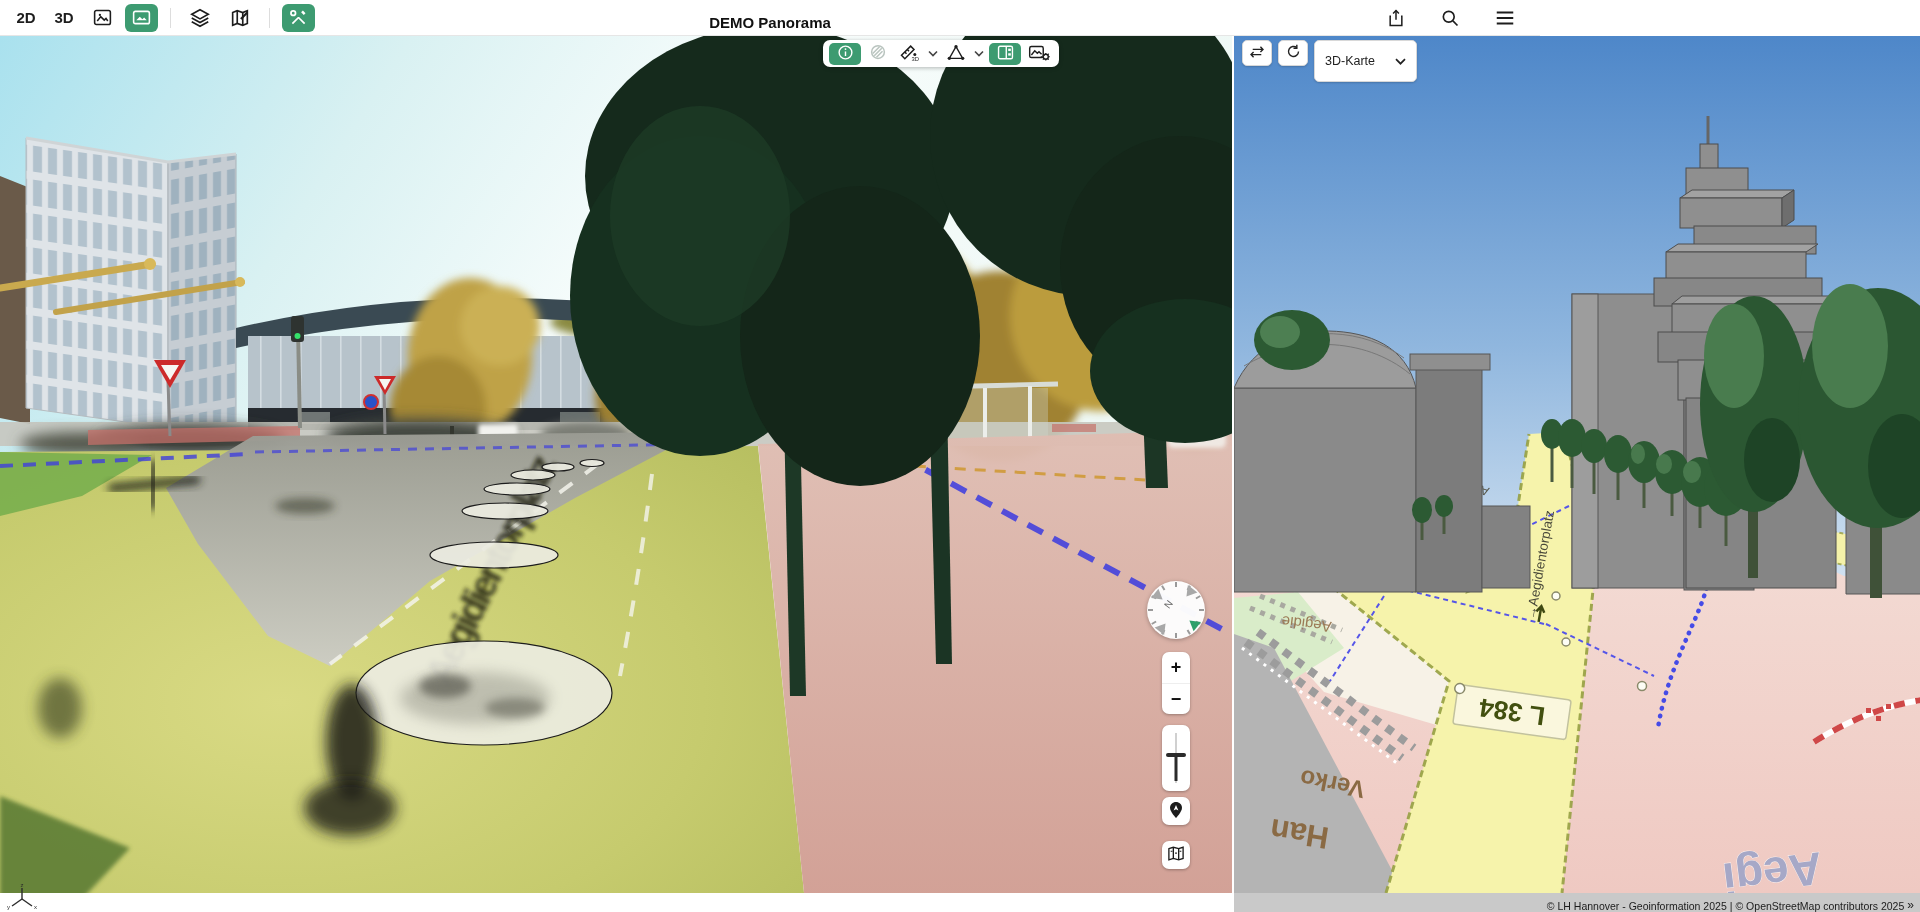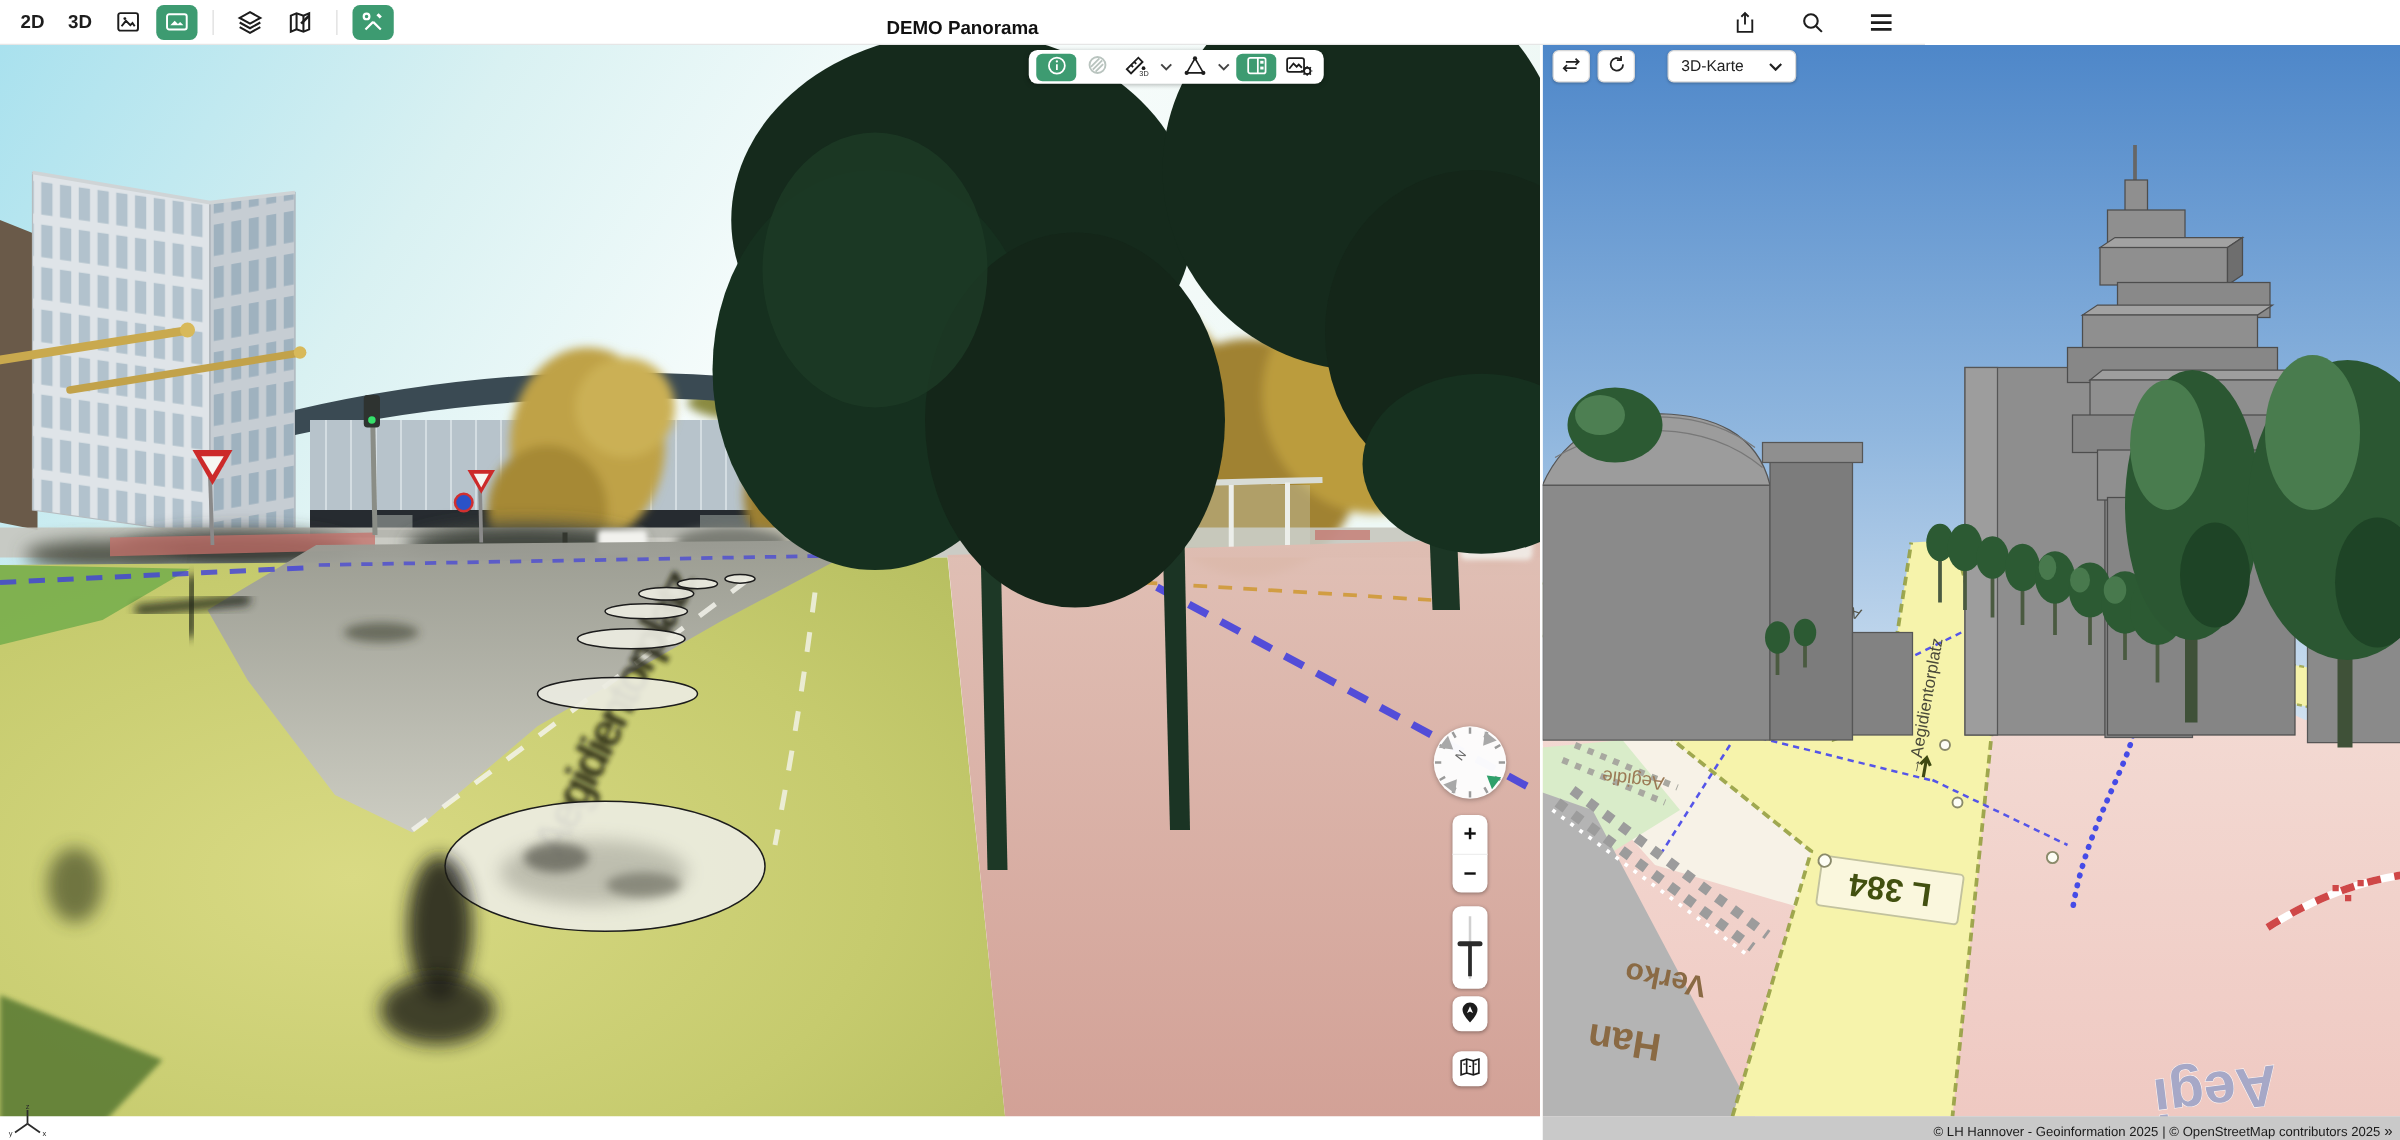--- a/index.html
+++ b/index.html
@@ -30,23 +30,23 @@
     gap:4px; padding:0 6px; z-index:20; }
   .fbtn { height:22px; min-width:26px; border:none; background:transparent; border-radius:5px;
     display:flex; align-items:center; justify-content:center; cursor:pointer; padding:0 3px; }
   .fbtn.green { background:#3d9b71; width:32px; }
   .chev { display:flex; align-items:center; cursor:pointer; padding:0 1px; }
   
   .map-controls { position:absolute; left:8px; top:4px; display:flex; gap:6px; z-index:20; }
   .mbtn { width:30px; height:26px; background:#fff; border:1px solid #d8d8d8; border-radius:5px;
     display:flex; align-items:center; justify-content:center; cursor:pointer;
     box-shadow:0 1px 2px rgba(0,0,0,.18); }
-  .mselect { height:26px; background:#fff; border:1px solid #d8d8d8; border-radius:5px;
+  .mselect { height:42px; background:#fff; border:1px solid #d8d8d8; border-radius:5px;
     display:flex; align-items:center; gap:20px; padding:0 10px; font-size:12.5px; color:#222;
-    cursor:pointer; box-shadow:0 1px 2px rgba(0,0,0,.18);margin-left:20px; }
+    cursor:pointer; box-shadow:0 1px 2px rgba(0,0,0,.18); }
   
   .navcol { position:absolute; z-index:20; }
   .wbox { background:#fff; border-radius:7px; box-shadow:0 1px 3px rgba(0,0,0,.3); }
   .zoombox { position:absolute; left:1162px; top:616px; width:28px; height:62px; }
   .zoombtn { width:28px; height:31px; border:none; background:transparent; font-size:18px;
     font-weight:700; color:#111; cursor:pointer; display:block; line-height:29px; }
   .sliderbox { position:absolute; left:1162px; top:689px; width:28px; height:66px;
     display:flex; justify-content:center; }
   .sqbtn { position:absolute; width:28px; height:28px; border:none; cursor:pointer;
     display:flex; align-items:center; justify-content:center; }

